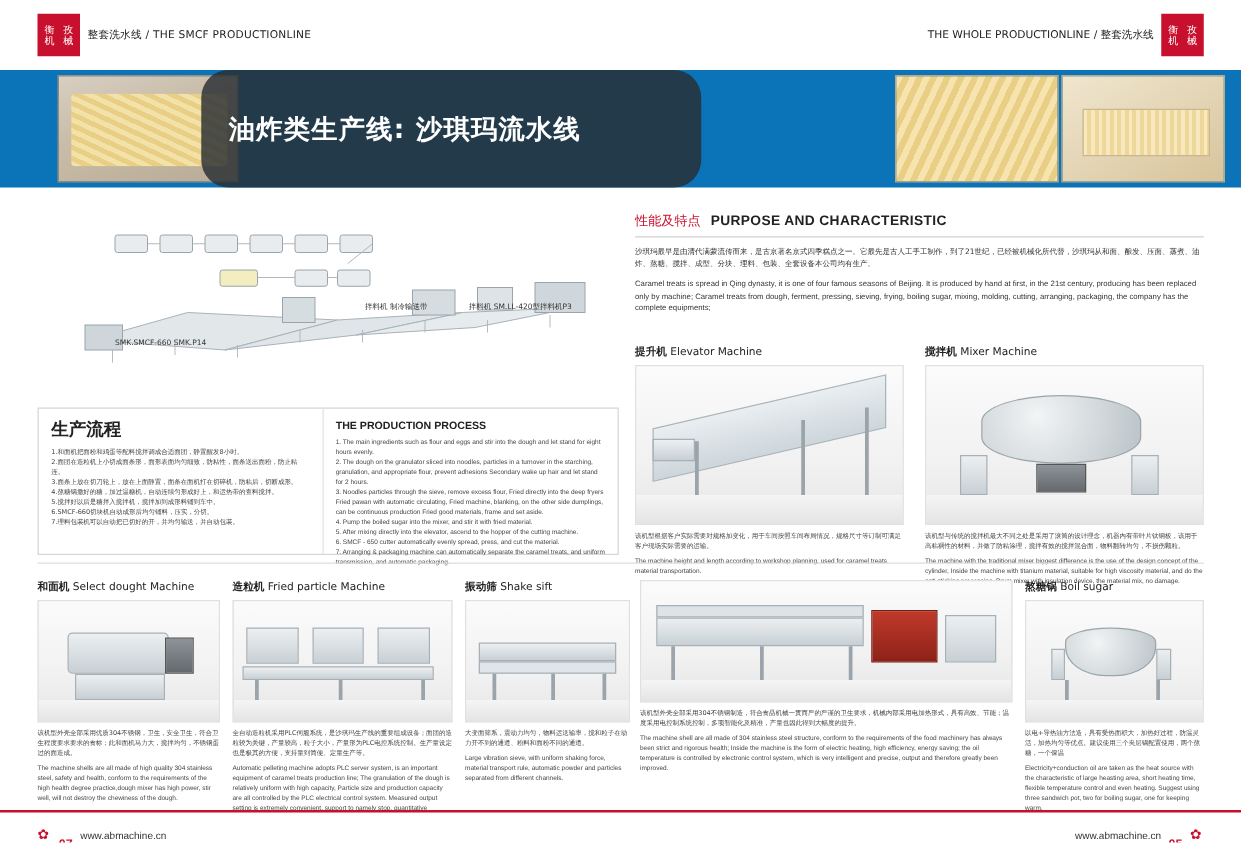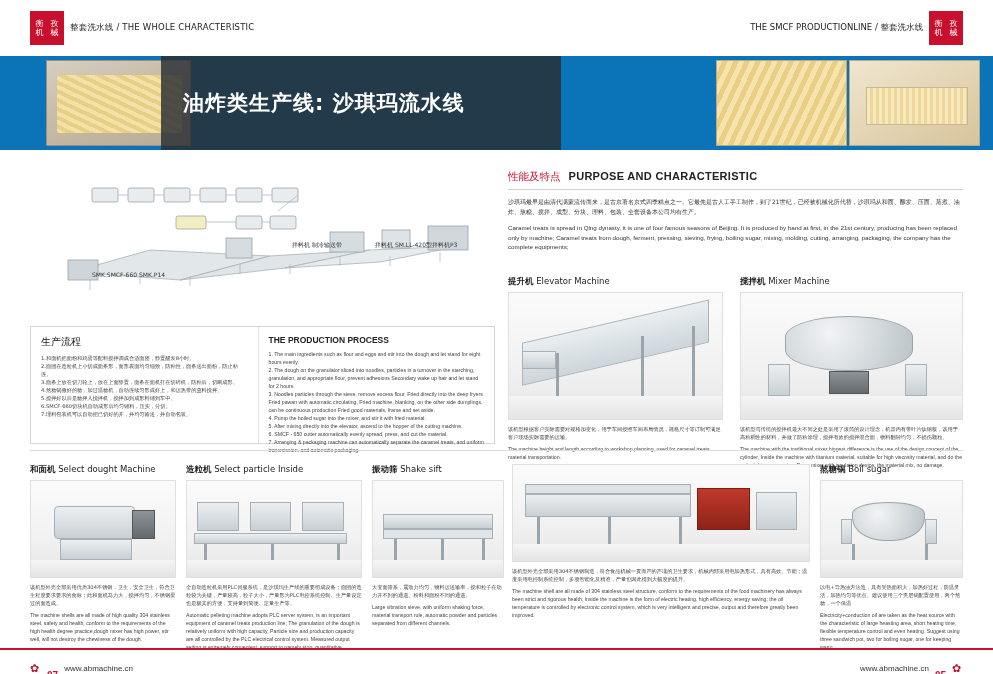--- a/index.html
+++ b/index.html
@@ -61,20 +61,21 @@
     background:
       repeating-linear-gradient(25deg, #f3e2a8 0 4px, #e8cf85 4px 8px),
       #efdb9b;
     border-radius: 3px;
   }
   .banner-title-box {
     position: absolute; left: 161px; top: 0; width: 400px; height: 94px;
     background: rgba(40,45,50,0.82);
     display: flex; flex-direction: column; justify-content: center;
     padding-left: 22px;
+    border-radius: 22px;
   }
   .banner-title-cn {
     color: #fff; font-size: 21px; font-weight: bold; letter-spacing: 1px;
     font-family: "DejaVu Sans", sans-serif;
   }
   .banner-title-en {
     color: #e8e8e8; font-size: 11.5px; margin-top: 6px;
     font-family: "Liberation Sans", sans-serif;
   }
   .banner-photo-r1 {
@@ -136,21 +137,21 @@
   }
 
   
   .process-row {
     position: absolute; left: 30px; top: 176px; width: 465px; height: 118px;
     border: 1px solid #d6d6d6; display: flex;
   }
   .proc-col { padding: 8px 10px; }
   .proc-col.cn { width: 228px; border-right: 1px solid #e2e2e2; }
   .proc-col.en { width: 236px; }
-  .proc-title-cn { font-size: 10px; font-weight: normal; color: #222; margin-bottom: 5px;
+  .proc-title-cn { font-size: 14px; font-weight: bold; color: #222; margin-bottom: 5px;
     font-family: "DejaVu Sans", sans-serif; }
   .proc-title-en { font-size: 8.5px; font-weight: bold; color: #222; margin-bottom: 5px; }
   .proc-text-cn { font-size: 5.2px; line-height: 8px; color: #444;
     font-family: "DejaVu Sans", sans-serif; }
   .proc-text-en { font-size: 5.2px; line-height: 8px; color: #444; }
 
   
   .mach {
     position: absolute;
   }
@@ -225,24 +226,24 @@
 <div class="page">
 
   <div class="header">
     <div class="hdr-logo-left">
       <div class="seal">
         <span>衡</span>
         <span>孜</span>
         <span>机</span>
         <span>械</span>
       </div>
-      <div class="hdr-left-text">整套洗水线 / THE WHOLE CHARACTERISTIC</div>
+      <div class="hdr-left-text">整套洗水线 / THE SMCF PRODUCTIONLINE</div>
     </div>
     <div class="hdr-right">
-      <div class="hdr-right-text">THE SMCF PRODUCTIONLINE / 整套洗水线</div>
+      <div class="hdr-right-text">THE WHOLE PRODUCTIONLINE / 整套洗水线</div>
       <div class="seal">
         <span>衡</span>
         <span>孜</span>
         <span>机</span>
         <span>械</span>
       </div>
     </div>
   </div>
 
   <div class="banner">
@@ -378,21 +379,21 @@
           <div class="art-box" style="left:20%; top:60%; width:50%; height:22%;"></div>
           <div class="art-floor"></div>
         </div>
         <div class="mach-cn">该机型外壳全部采用优质304不锈钢，卫生，安全卫生，符合卫生程度要求要求的食标；此和面机马力大，搅拌均匀，不锈钢蛋过的面造成。</div>
         <div class="mach-en">The machine shells are all made of high quality 304 stainless steel, safety and health, conform to the requirements of the high health degree practice,dough mixer has high power, stir well, will not destroy the chewiness of the dough.</div>
       </div>
 
       <div class="mach" style="left:186px; top:8px; width:176px;">
         <div class="mach-title">
           <b>造粒机</b>
-          <span>Select particle Inside</span>
+          <span>Fried particle Machine</span>
         </div>
         <div class="mach-photo" style="height:98px;">
           <div class="art-wall"></div>
           <div class="art-box" style="left:6%; top:22%; width:24%; height:30%;"></div>
           <div class="art-box" style="left:36%; top:22%; width:24%; height:30%;"></div>
           <div class="art-box" style="left:66%; top:22%; width:24%; height:30%;"></div>
           <div class="art-box" style="left:4%; top:54%; width:88%; height:12%;"></div>
           <div class="art-leg" style="left:10%; top:66%; height:22%;"></div>
           <div class="art-leg" style="left:48%; top:66%; height:22%;"></div>
           <div class="art-leg" style="left:86%; top:66%; height:22%;"></div>

